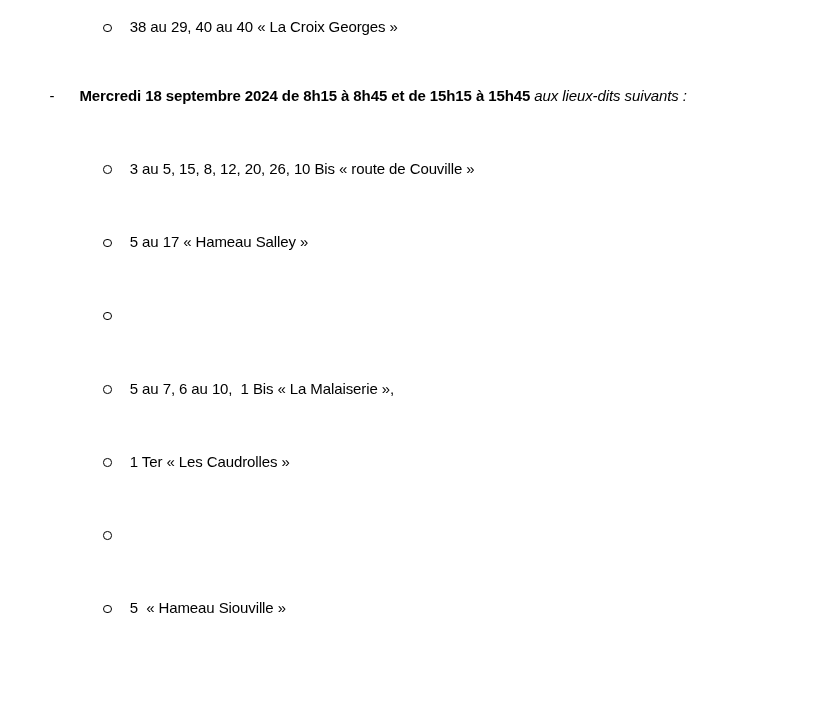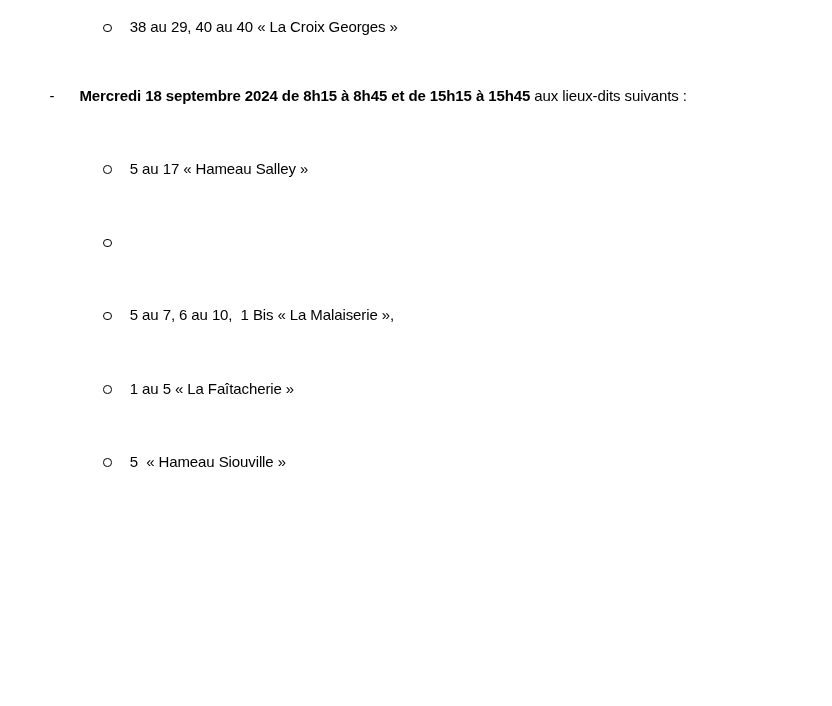--- a/index.html
+++ b/index.html
@@ -44,54 +44,61 @@
     padding-left: 25px;
     font-weight: 700;
   }
   .heading .dash {
     display: inline-block;
     width: 30px;
     font-weight: 400;
   }
   .heading .suffix {
     font-weight: 400;
+    font-style: italic;
   }
 </style>
 </head>
 <body>
 
 <div class="content">
 
   <div class="line item">
     <span class="bullet"></span><span>38 au 29, 40 au 40 « La Croix Georges »</span>
   </div>
 
   <div class="sections">
   <div class="section">
     <div class="line heading">
       <span class="dash">-</span><span class="date">Mercredi 18 septembre 2024 de 8h15 à 8h45 et de 15h15 à 15h45</span><span class="suffix"> aux lieux-dits suivants :</span>
     </div>
 
+  <div class="line item">
+    <span class="bullet"></span><span>3 au 5, 15, 8, 12, 20, 26, 10 Bis « route de Couville »</span>
+  </div>
 
   <div class="line item">
     <span class="bullet"></span><span>5 au 17 « Hameau Salley »</span>
   </div>
 
 
   <div class="line item">
     <span class="bullet"></span>
   </div>
 
   <div class="line item">
     <span class="bullet"></span><span>5 au 7, 6 au 10,  1 Bis « La Malaiserie »,</span>
   </div>
 
+  <div class="line item">
+    <span class="bullet"></span><span>1 Ter « Les Caudrolles »</span>
+  </div>
 
   <div class="line item">
-    <span class="bullet"></span><span>1 au 5 « La Faîtacherie »</span>
+    <span class="bullet"></span>
   </div>
 
   <div class="line item">
     <span class="bullet"></span><span>5  « Hameau Siouville »</span>
   </div>
 
 </div>
 
 </div>
 

